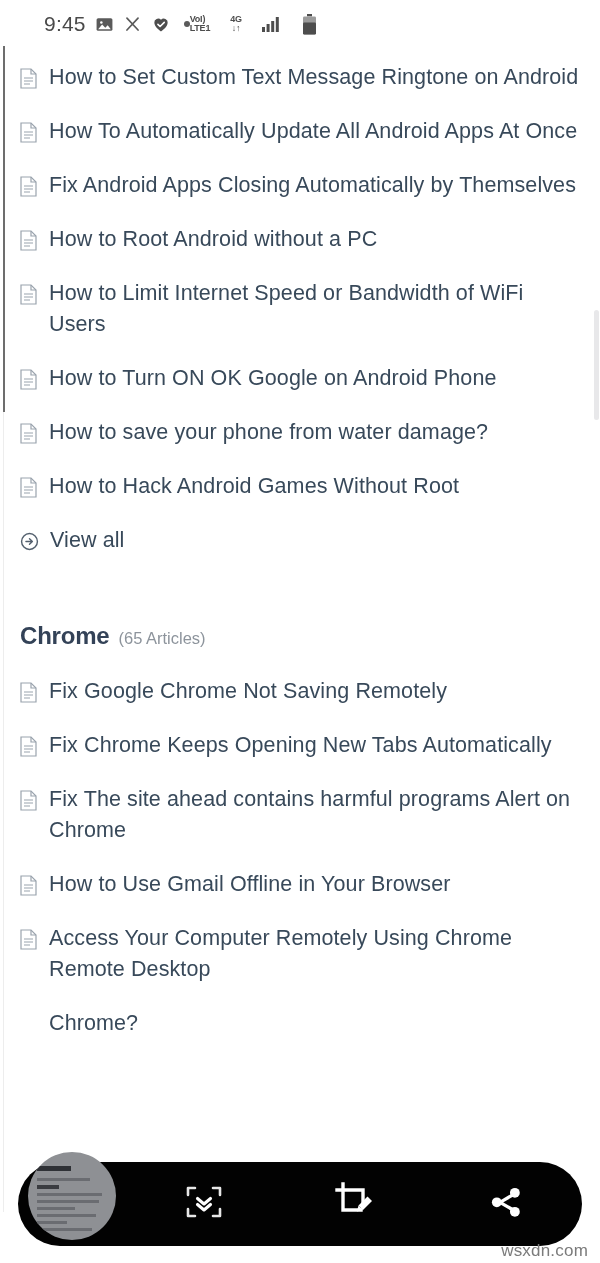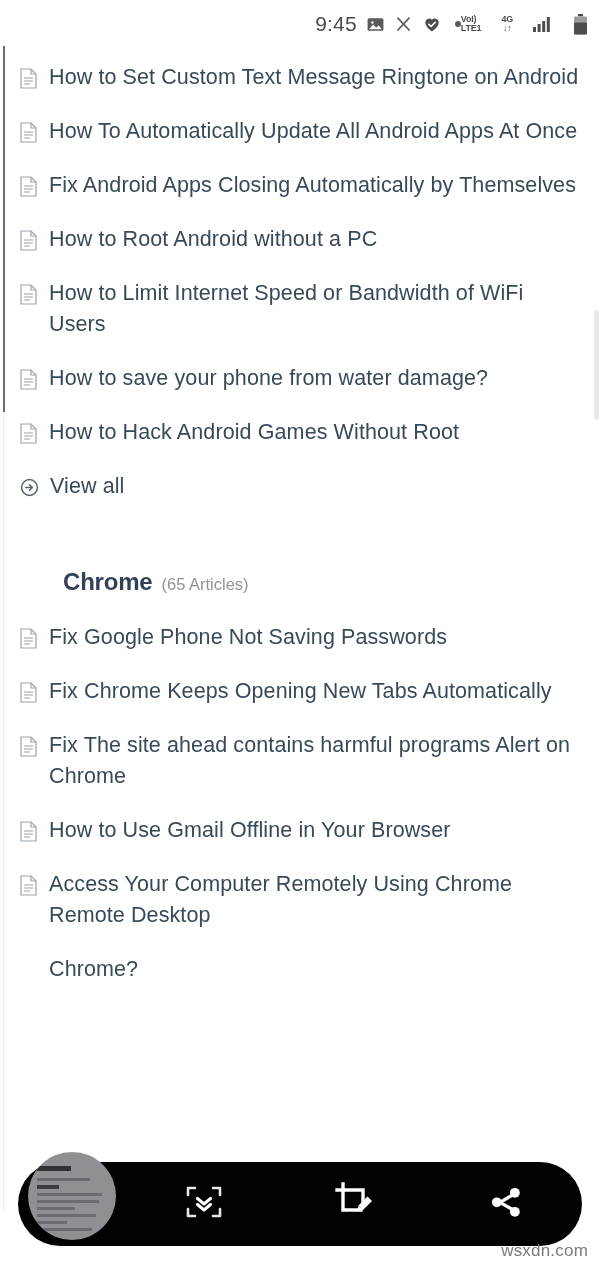--- a/index.html
+++ b/index.html
@@ -19,22 +19,22 @@
   }
 
   
   .statusbar {
     position: absolute;
     top: 0; left: 0;
     width: 600px;
     height: 48px;
     display: flex;
     align-items: center;
-    justify-content: flex-end;
-    padding: 0 12px 0 44px;
+    justify-content: flex-start;
+    padding: 0 18px 0 44px;
     box-sizing: border-box;
     background: #ffffff;
   }
   .sb-left {
     display: flex;
     align-items: center;
     gap: 9px;
   }
   .sb-time {
     font-size: 21px;
@@ -153,21 +153,20 @@
     align-items: baseline;
     padding: 0 20px;
     margin-top: 66px;
     margin-bottom: 26px;
   }
   .section-title {
     font-size: 24px;
     font-weight: bold;
     color: #334257;
     letter-spacing: -0.2px;
-    margin-left: 43px;
   }
   .section-count {
     font-size: 16.5px;
     color: #8d949c;
     margin-left: 9px;
   }
 
   
   .toolbar {
     position: absolute;
@@ -339,20 +338,30 @@
         <span class="doc-ico">
           <svg width="17" height="21" viewBox="0 0 17 21">
               <path d="M1 1h10l5 5v14H1z" fill="#fff" stroke="#9aa3ad" stroke-width="1.2"></path>
               <path d="M11 1v5h5" fill="none" stroke="#9aa3ad" stroke-width="1.2"></path>
               <path d="M4 10h9M4 13h9M4 16h6" stroke="#9aa3ad" stroke-width="1.1"></path>
             </svg>
         </span>
         <span class="label">How to Limit Internet Speed or Bandwidth of WiFi Users</span>
       </div>
 
+      <div class="row">
+        <span class="doc-ico">
+          <svg width="17" height="21" viewBox="0 0 17 21">
+              <path d="M1 1h10l5 5v14H1z" fill="#fff" stroke="#9aa3ad" stroke-width="1.2"></path>
+              <path d="M11 1v5h5" fill="none" stroke="#9aa3ad" stroke-width="1.2"></path>
+              <path d="M4 10h9M4 13h9M4 16h6" stroke="#9aa3ad" stroke-width="1.1"></path>
+            </svg>
+        </span>
+        <span class="label">How to Turn ON OK Google on Android Phone</span>
+      </div>
 
       <div class="row">
         <span class="doc-ico">
           <svg width="17" height="21" viewBox="0 0 17 21">
               <path d="M1 1h10l5 5v14H1z" fill="#fff" stroke="#9aa3ad" stroke-width="1.2"></path>
               <path d="M11 1v5h5" fill="none" stroke="#9aa3ad" stroke-width="1.2"></path>
               <path d="M4 10h9M4 13h9M4 16h6" stroke="#9aa3ad" stroke-width="1.1"></path>
             </svg>
         </span>
         <span class="label">How to save your phone from water damage?</span>
@@ -387,21 +396,21 @@
 
     <div class="list" style="padding-top:0">
       <div class="row">
         <span class="doc-ico">
           <svg width="17" height="21" viewBox="0 0 17 21">
               <path d="M1 1h10l5 5v14H1z" fill="#fff" stroke="#9aa3ad" stroke-width="1.2"></path>
               <path d="M11 1v5h5" fill="none" stroke="#9aa3ad" stroke-width="1.2"></path>
               <path d="M4 10h9M4 13h9M4 16h6" stroke="#9aa3ad" stroke-width="1.1"></path>
             </svg>
         </span>
-        <span class="label">Fix Google Phone Not Saving Passwords</span>
+        <span class="label">Fix Google Chrome Not Saving Remotely</span>
       </div>
 
       <div class="row">
         <span class="doc-ico">
           <svg width="17" height="21" viewBox="0 0 17 21">
               <path d="M1 1h10l5 5v14H1z" fill="#fff" stroke="#9aa3ad" stroke-width="1.2"></path>
               <path d="M11 1v5h5" fill="none" stroke="#9aa3ad" stroke-width="1.2"></path>
               <path d="M4 10h9M4 13h9M4 16h6" stroke="#9aa3ad" stroke-width="1.1"></path>
             </svg>
         </span>

